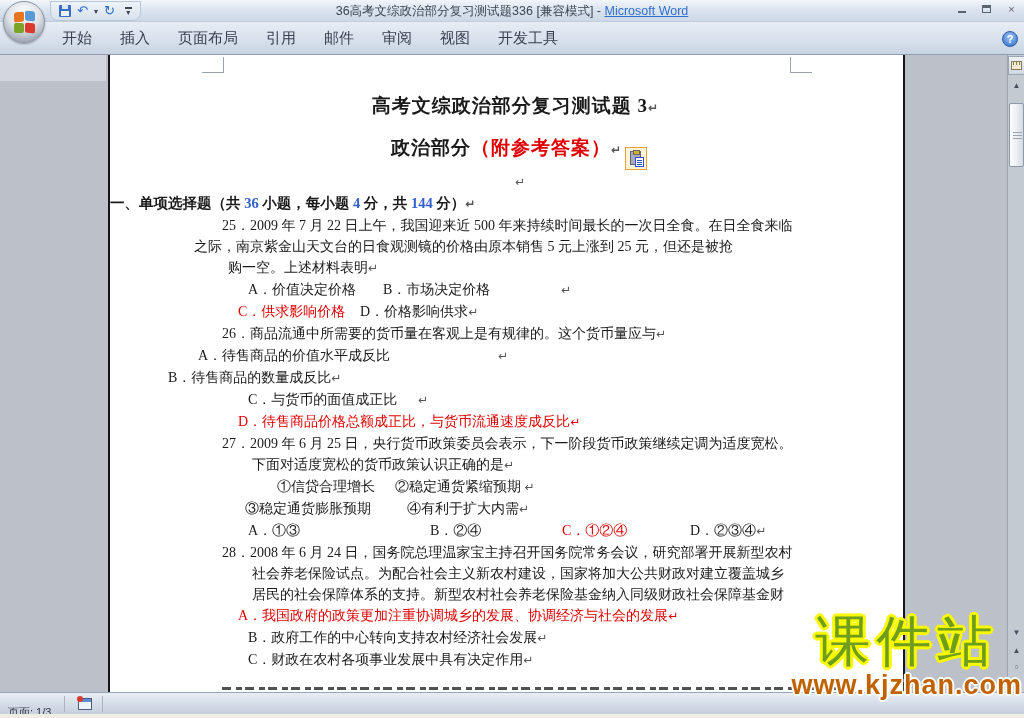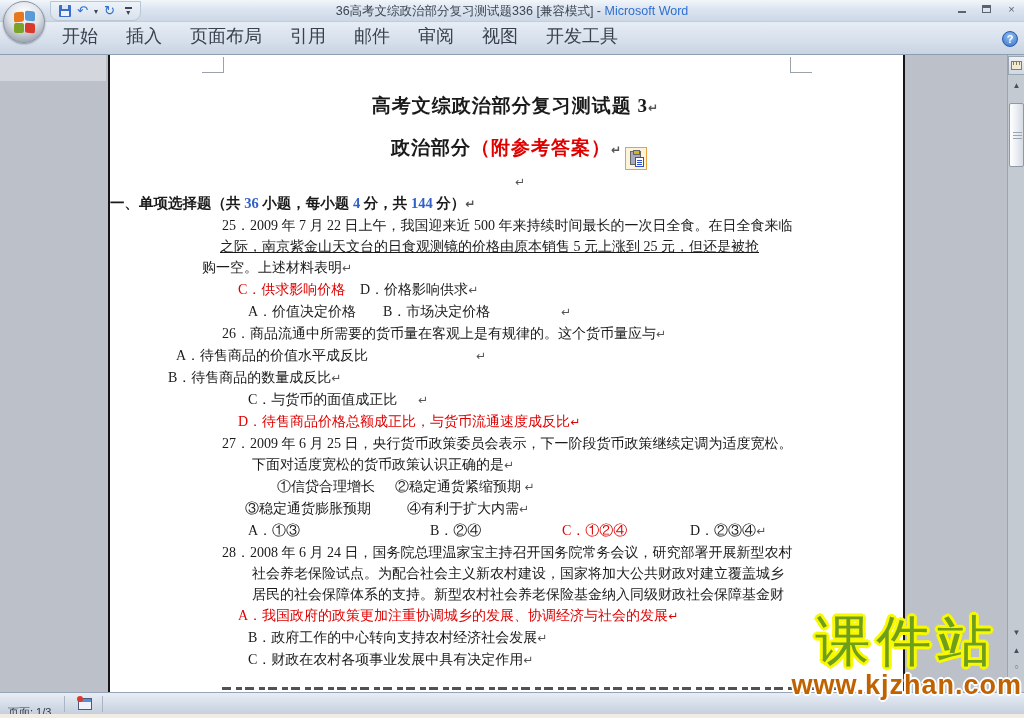--- a/index.html
+++ b/index.html
@@ -4,21 +4,21 @@
 <style>
   * { margin:0; padding:0; box-sizing:border-box; }
   html,body { width:1024px; height:718px; overflow:hidden; }
   body { font-family:"Liberation Sans","DejaVu Sans",sans-serif; position:relative; background:#bcc0c8; }
   #window { position:absolute; inset:0; width:1024px; height:718px; overflow:hidden; }
 
   
   .titlebar { position:absolute; left:0; top:0; width:1024px; height:22px;
     background:linear-gradient(#f2f6fb,#dbe4ef 45%,#cdd8e6); border-bottom:1px solid #c2cddc; }
   .win-title { position:absolute; left:0; right:0; top:3px; text-align:center; font-size:12.5px; color:#3c4654; white-space:nowrap; }
-  .win-title .app { color:#2f6fd0; }
+  .win-title .app { color:#2f6fd0;text-decoration:underline; }
   .win-btns { position:absolute; right:4px; top:2px; display:flex; gap:8px; }
   .win-btn { width:17px; height:14px; display:flex; align-items:center; justify-content:center; color:#5a6470; font-size:11px; }
   .glyph-min { width:8px; height:2px; background:#5a6470; margin-top:6px; }
   .glyph-restore { width:9px; height:8px; border:1.5px solid #5a6470; border-top-width:3px; }
 
   
   .orb { position:absolute; left:3px; top:1px; width:42px; height:42px; border-radius:50%;
     background:radial-gradient(circle at 50% 30%, #ffffff, #dfe3e9 45%, #aab1bc 75%, #8b929e);
     border:1px solid #8b96a5; box-shadow:0 1px 2px rgba(0,0,0,.35); z-index:30; }
   .orb-logo { position:absolute; left:10px; top:9px; width:22px; height:23px; }
@@ -36,21 +36,21 @@
   .floppy:before { content:""; position:absolute; left:3px; top:0; width:6px; height:4px; background:#dce6f4; }
   .floppy:after { content:""; position:absolute; left:2px; bottom:1px; width:8px; height:5px; background:#eef3fa; }
   .mini-drop { font-size:8px; color:#3c4654; }
   .qat-more { display:flex; flex-direction:column; align-items:center; font-size:8px; color:#3c4654; line-height:4px; padding-left:4px; }
   .qat-more b { width:7px; height:1.5px; background:#3c4654; margin-bottom:2px; }
 
   
   .tabrow { position:absolute; left:0; top:22px; width:1024px; height:33px;
     background:linear-gradient(#e7edf5,#d6dfeb 60%,#c9d4e2); border-bottom:1px solid #8e9db2; }
   .tabs { position:absolute; left:48px; bottom:0; height:26px; display:flex; align-items:flex-end; }
-  .tab { padding:4px 14px 6px 14px; font-size:18px; color:#38414f; white-space:nowrap;margin-top:16px; }
+  .tab { padding:4px 14px 6px 14px; font-size:15px; color:#38414f; white-space:nowrap;margin-top:16px; }
   .help-btn { position:absolute; right:6px; top:9px; width:16px; height:16px; border-radius:50%;
     background:radial-gradient(circle at 50% 35%, #9cc3ee, #2f6fd0); color:#fff; font-size:11px; font-weight:bold;
     display:flex; align-items:center; justify-content:center; border:1px solid #2a5ca8; }
 
   
   .docarea { position:absolute; left:0; top:55px; width:1024px; height:637px; background:#bcc0c8; overflow:hidden; }
   .doc-topglow { position:absolute; left:0; top:0; width:106px; height:26px; background:#d3d7dd; }
   .page { position:absolute; left:108px; top:0; width:797px; height:637px; background:#ffffff;
     border-left:2px solid #16161a; border-right:2px solid #16161a; }
   .cropmark { position:absolute; width:22px; height:16px; top:2px; }
@@ -176,26 +176,26 @@
 
     <div class="page">
       <div class="cropmark left"></div>
       <div class="cropmark right"></div>
       <div class="doc-lines">
           <div class="line t-title"><span>高考文综政治部分复习测试题 3</span><span class="c-p">↵</span></div>
           <div class="line t-sub"><span>政治部分</span><span class="c-r">（附参考答案）</span><span class="c-p">↵</span></div>
           <div class="line sp" style="padding-left: 405px;"><span class="c-p">↵</span></div>
           <div class="line heading" style=""><span>一、单项选择题（共</span><span class="c-b"> 36 </span><span>小题，每小题</span><span class="c-b"> 4 </span><span>分，共</span><span class="c-b"> 144 </span><span>分）</span><span class="c-p">↵</span></div>
           <div class="line" style="padding-left: 112px;"><span>25．2009 年 7 月 22 日上午，我国迎来近 500 年来持续时间最长的一次日全食。在日全食来临</span></div>
-          <div class="line" style="padding-left: 110px; text-decoration: underline;"><span>之际，南京紫金山天文台的日食观测镜的价格由原本销售 5 元上涨到 25 元，但还是被抢</span></div>
-          <div class="line" style="padding-left: 92px;"><span>购一空。上述材料表明</span><span class="c-p">↵</span></div>
+          <div class="line" style="padding-left: 84px;"><span>之际，南京紫金山天文台的日食观测镜的价格由原本销售 5 元上涨到 25 元，但还是被抢</span></div>
+          <div class="line" style="padding-left: 118px;"><span>购一空。上述材料表明</span><span class="c-p">↵</span></div>
+          <div class="line" style="padding-left: 138px;"><span style="display: inline-block; width: 135px;">A．价值决定价格</span><span style="display: inline-block; width: 178px;">B．市场决定价格</span><span class="c-p">↵</span></div>
           <div class="line" style="padding-left: 128px;"><span class="c-r" style="display: inline-block; width: 122px;">C．供求影响价格</span><span>D．价格影响供求</span><span class="c-p">↵</span></div>
-          <div class="line" style="padding-left: 138px;"><span style="display: inline-block; width: 135px;">A．价值决定价格</span><span style="display: inline-block; width: 178px;">B．市场决定价格</span><span class="c-p">↵</span></div>
           <div class="line" style="padding-left: 112px;"><span>26．商品流通中所需要的货币量在客观上是有规律的。这个货币量应与</span><span class="c-p">↵</span></div>
-          <div class="line" style="padding-left: 66px;"><span style="display: inline-block; width: 300px;">A．待售商品的价值水平成反比</span><span class="c-p">↵</span></div>
+          <div class="line" style="padding-left: 88px;"><span style="display: inline-block; width: 300px;">A．待售商品的价值水平成反比</span><span class="c-p">↵</span></div>
           <div class="line" style="padding-left: 58px;"><span>B．待售商品的数量成反比</span><span class="c-p">↵</span></div>
           <div class="line" style="padding-left: 138px;"><span style="display: inline-block; width: 170px;">C．与货币的面值成正比</span><span class="c-p">↵</span></div>
           <div class="line" style="padding-left: 128px;"><span class="c-r">D．待售商品价格总额成正比，与货币流通速度成反比</span><span class="c-rp">↵</span></div>
           <div class="line" style="padding-left: 112px;"><span>27．2009 年 6 月 25 日，央行货币政策委员会表示，下一阶段货币政策继续定调为适度宽松。</span></div>
           <div class="line" style="padding-left: 142px;"><span>下面对适度宽松的货币政策认识正确的是</span><span class="c-p">↵</span></div>
           <div class="line" style="padding-left: 135px; margin-left: 32px;"><span style="display: inline-block; width: 118px;">①信贷合理增长</span><span>②稳定通货紧缩预期 </span><span class="c-p">↵</span></div>
           <div class="line" style="padding-left: 135px;"><span style="display: inline-block; width: 162px;">③稳定通货膨胀预期</span><span>④有利于扩大内需</span><span class="c-p">↵</span></div>
           <div class="line" style="padding-left: 138px;"><span style="display: inline-block; width: 137px;">A．①③</span><span style="display: inline-block; width: 132px; margin-left: 45px;">B．②④</span><span class="c-r" style="display: inline-block; width: 128px;">C．①②④</span><span>D．②③④</span><span class="c-p">↵</span></div>
           <div class="line" style="padding-left: 112px;"><span>28．2008 年 6 月 24 日，国务院总理温家宝主持召开国务院常务会议，研究部署开展新型农村</span></div>
           <div class="line" style="padding-left: 142px;"><span>社会养老保险试点。为配合社会主义新农村建设，国家将加大公共财政对建立覆盖城乡</span></div>

